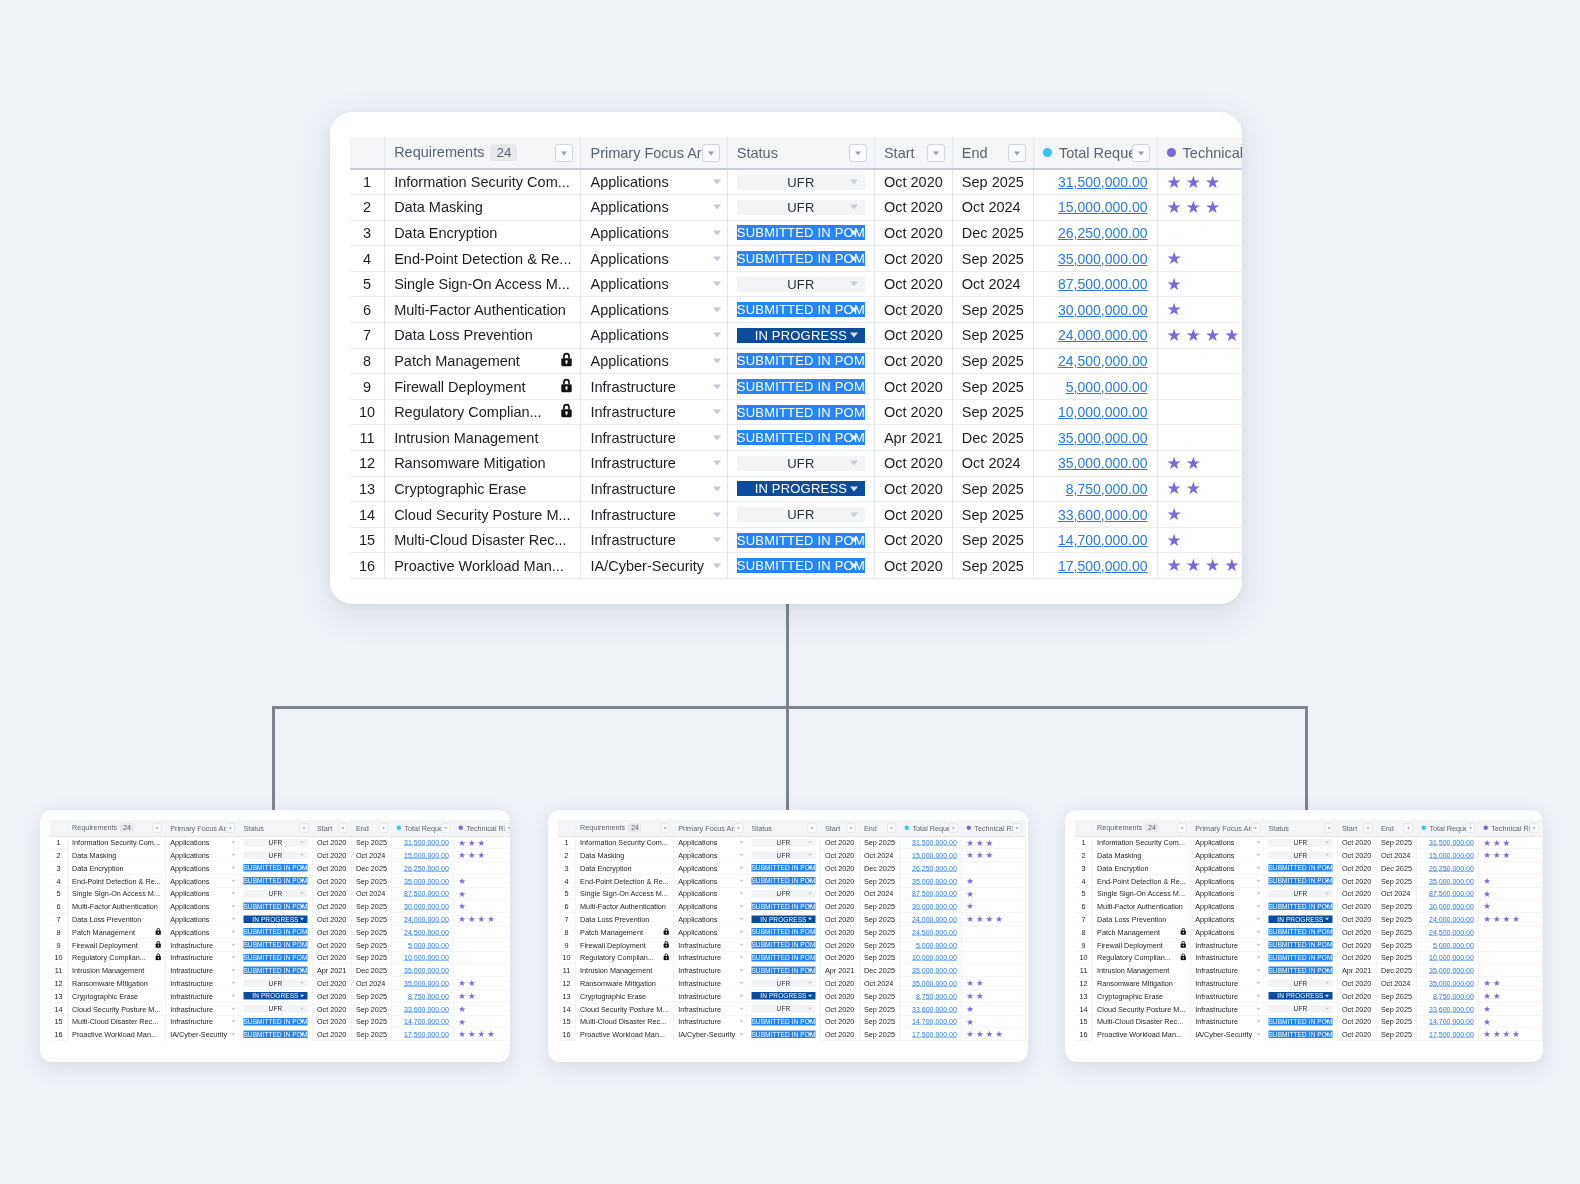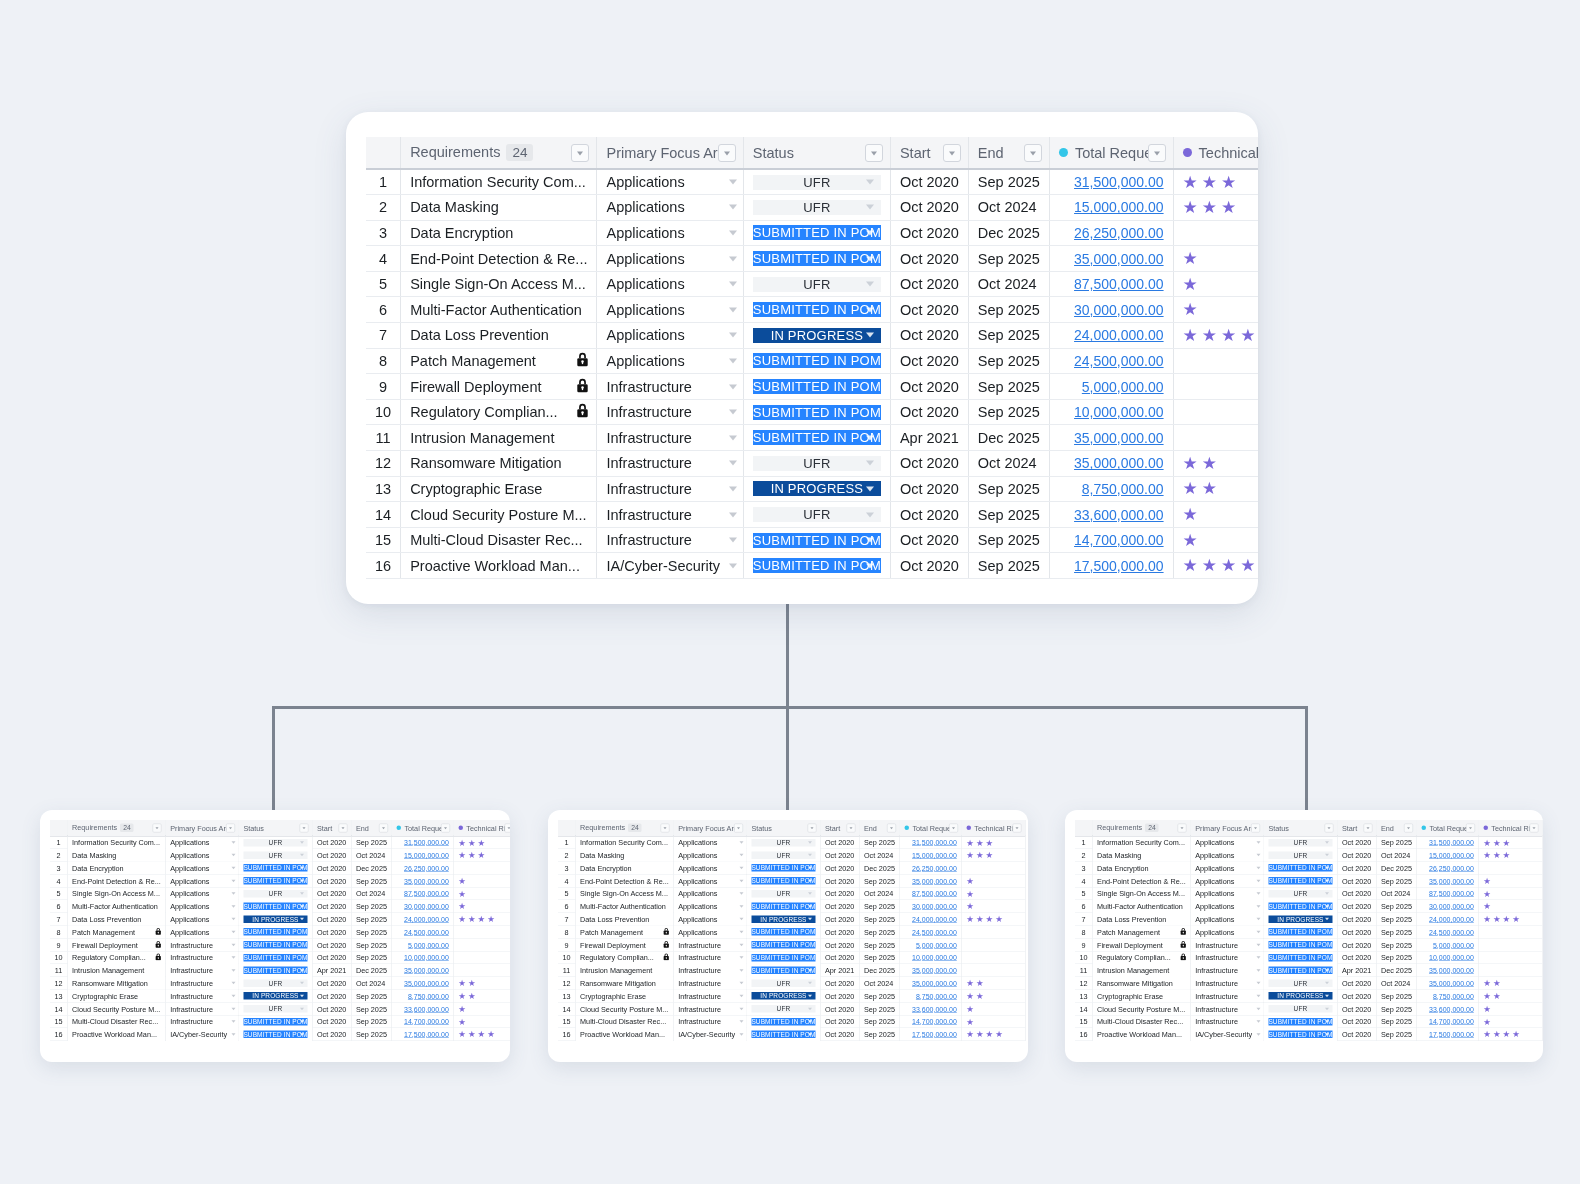--- a/index.html
+++ b/index.html
@@ -20,21 +20,21 @@
   #conn-right   { left: 1305px; top: 706px; width: 3px;  height: 106px; }
 
   
   .card {
     position: absolute;
     background: #fff;
     border-radius: 22px;
     box-shadow: 0 10px 34px rgba(70,90,120,.13), 0 2px 7px rgba(70,90,120,.07);
     overflow: hidden;
   }
-  #main-card { left: 346px; top: 112px; width: 912px; height: 492px; }
+  #main-card { left: 330px; top: 112px; width: 912px; height: 492px; }
   .thumb-card { border-radius: 12px; box-shadow: 0 6px 20px rgba(70,90,120,.13); }
   #thumb-card-1 { left: 40px;   top: 810px; width: 470px; height: 252px; }
   #thumb-card-2 { left: 548px;  top: 810px; width: 480px; height: 252px; }
   #thumb-card-3 { left: 1065px; top: 810px; width: 478px; height: 252px; }
 
   .sheet-wrap { position: absolute; overflow: hidden; }
   #main-card .sheet-wrap { left: 20px; top: 25px; right: 0; bottom: 0; }
   .thumb-card .sheet-wrap { left: 10px; top: 10px; right: 0; bottom: 0; }
 
   

